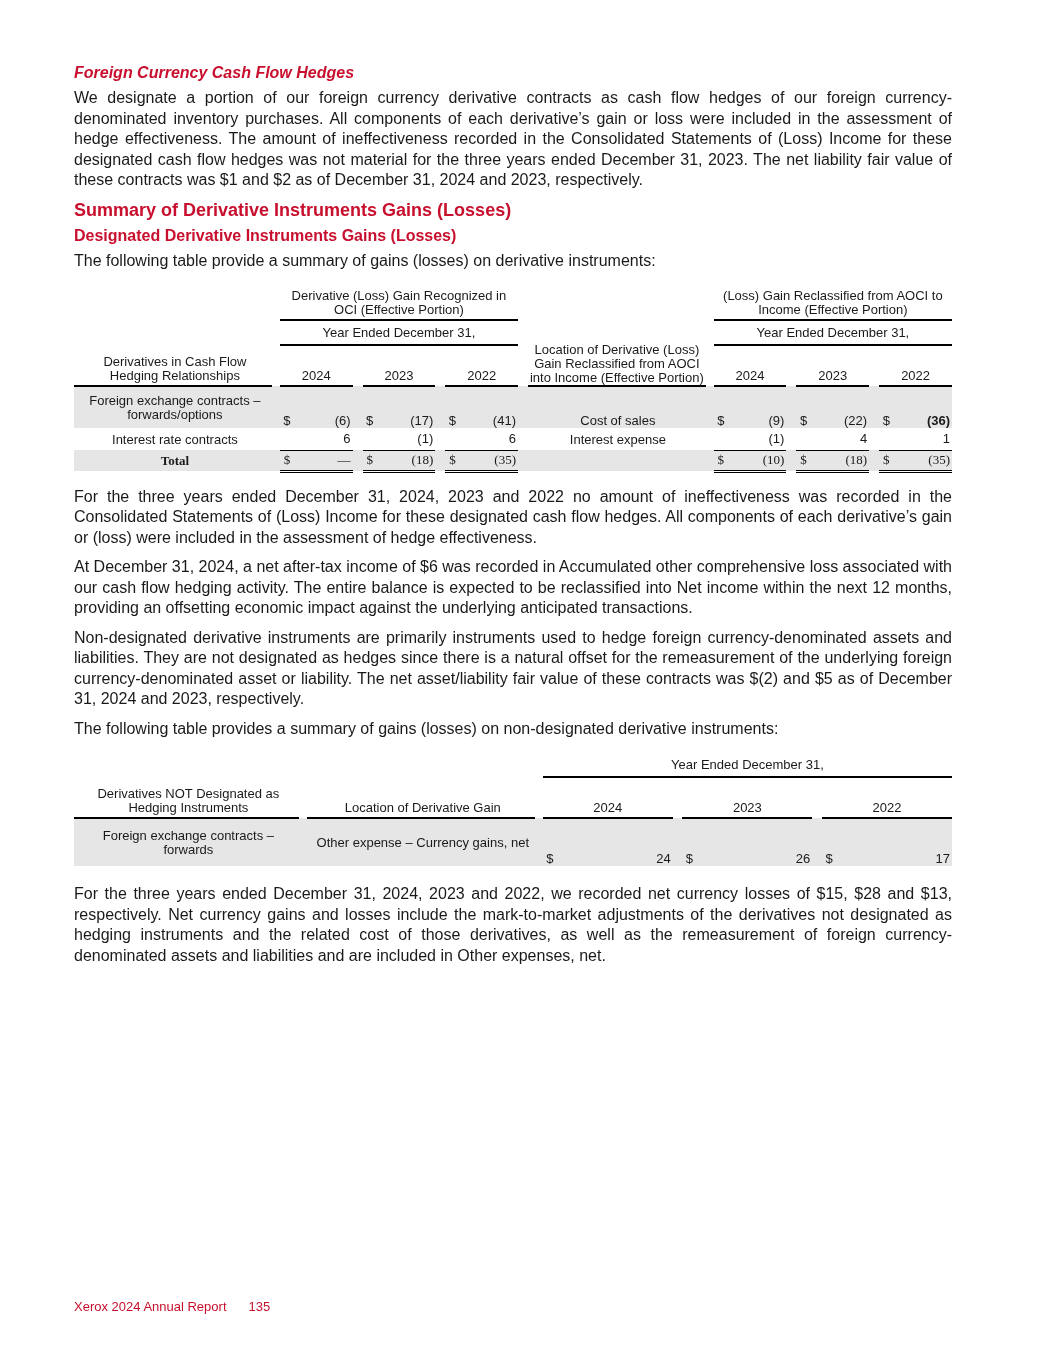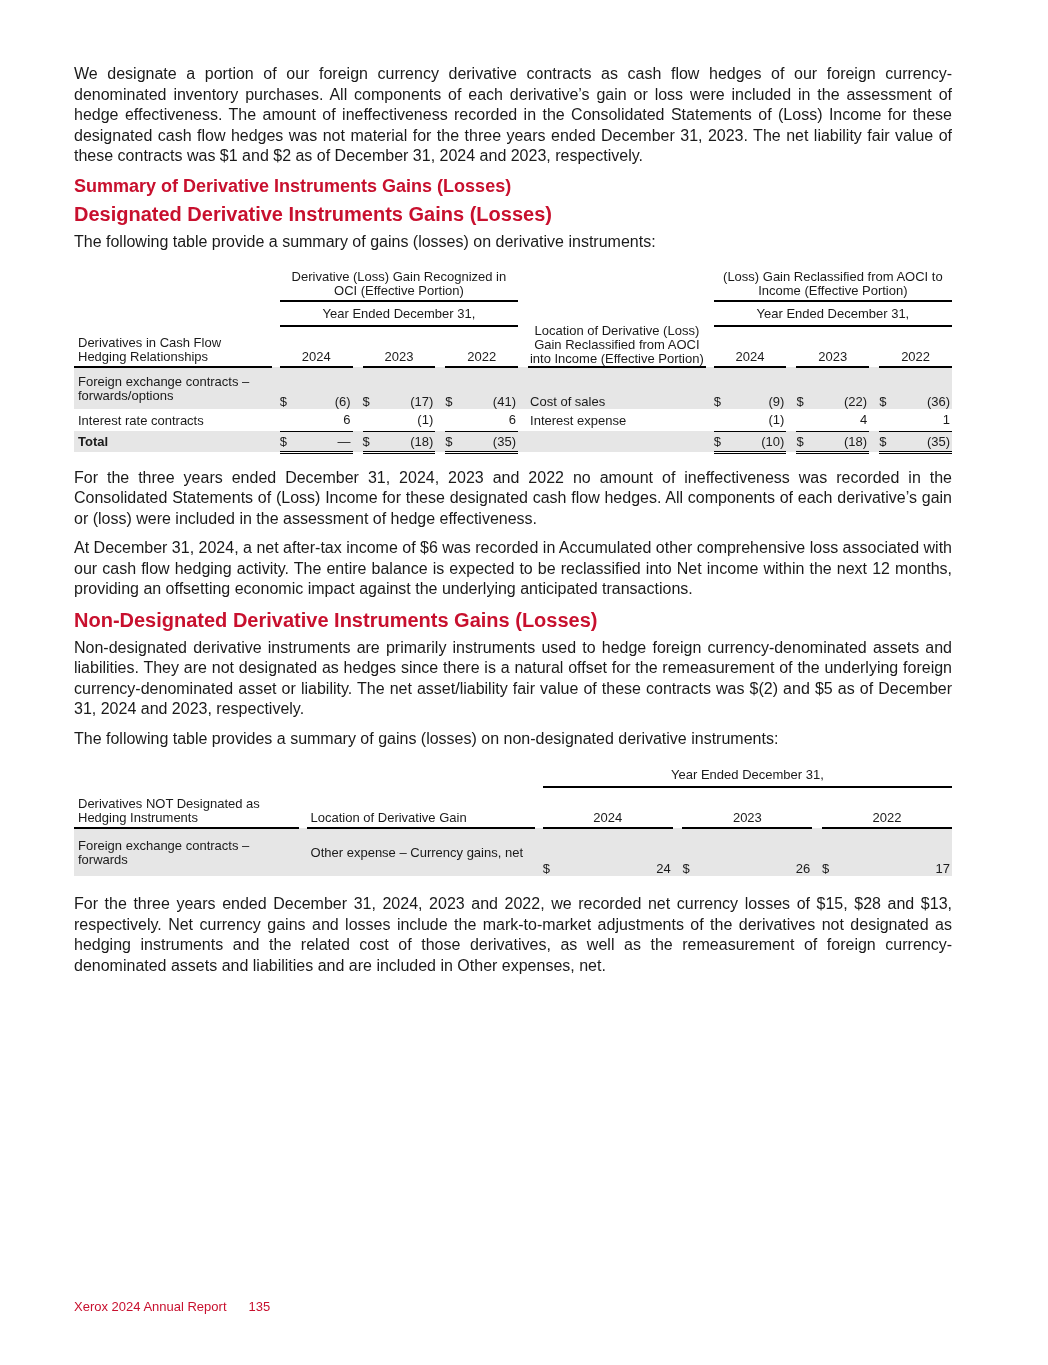--- a/index.html
+++ b/index.html
@@ -1,42 +1,43 @@
 <!DOCTYPE html>
 <html><head>
 <meta charset="utf-8">
 <style>
   html, body { margin: 0; padding: 0; background: #ffffff; }
   body { width: 1048px; height: 1365px; position: relative; font-family: "Liberation Sans", sans-serif; color: #1a1a1a; }
   .page { position: absolute; left: 74px; top: 64px; width: 878px; }
   .h-italic { color: #c8102e; font-weight: bold; font-style: italic; font-size: 16px; margin: 0 0 6px 0; }
   .h-main { color: #c8102e; font-weight: bold; font-size: 18px; margin: 6px 0 6px 0; }
-  .h-sub { color: #c8102e; font-weight: bold; font-size: 20px; margin: 6px 0 6px 0; }
+  .h-sub { color: #c8102e; font-weight: bold; font-size: 16px; margin: 6px 0 6px 0; }
   p { font-size: 16px; line-height: 20.5px; text-align: justify; margin: 0 0 9px 0; }
   table { border-collapse: collapse; font-size: 13px; width: 100%; }
   td, th { padding: 0; font-weight: normal; }
   .t1 { margin-top: 18px; margin-bottom: 14px; }
   .t2 { margin-top: 18px; margin-bottom: 18px; }
   .shade td { background: #e6e6e6; }
   .c { text-align: center; }
   .r { text-align: right; }
-  .l { text-align: left; }
+  .l { text-align: center; }
   .bb { border-bottom: 2px solid #000; }
   .btop { border-top: 1px solid #000; }
   .dbl { border-bottom: 3px double #000; }
   .num { padding-right: 2px; }
   .hdrcell { line-height: 14px; vertical-align: bottom; }
   .footer { position: absolute; left: 74px; top: 1299px; font-size: 13px; color: #c8102e; }
   .footer span.pg { margin-left: 22px; }
 </style>
 </head>
 <body>
 
 <div class="page">
 
+  <div class="h-italic">Foreign Currency Cash Flow Hedges</div>
   <p>We designate a portion of our foreign currency derivative contracts as cash flow hedges of our foreign currency-denominated inventory purchases. All components of each derivative’s gain or loss were included in the assessment of hedge effectiveness. The amount of ineffectiveness recorded in the Consolidated Statements of (Loss) Income for these designated cash flow hedges was not material for the three years ended December 31, 2023. The net liability fair value of these contracts was $1 and $2 as of December 31, 2024 and 2023, respectively.</p>
 
   <div class="h-main">Summary of Derivative Instruments Gains (Losses)</div>
 
   <div class="h-sub">Designated Derivative Instruments Gains (Losses)</div>
   <p>The following table provide a summary of gains (losses) on derivative instruments:</p>
 
   <table class="t1">
     <colgroup>
       <col style="width:196px">
@@ -108,21 +109,21 @@
       <td></td>
       <td class="l" style="vertical-align:bottom; padding-left:2px;">Cost of sales</td>
       <td></td>
       <td class="l" style="vertical-align:bottom;">$</td>
       <td class="r num" style="vertical-align:bottom;">(9)</td>
           <td></td>
       <td class="l" style="vertical-align:bottom;">$</td>
       <td class="r num" style="vertical-align:bottom;">(22)</td>
           <td></td>
       <td class="l" style="vertical-align:bottom;">$</td>
-      <td class="r num" style="vertical-align:bottom;">(36)</td>
+      <td class="r num" style="vertical-align:bottom;font-weight:bold;">(36)</td>
     </tr>
 
     <tr style="height:22px;">
       <td class="l" style="padding-left:4px;">Interest rate contracts</td>
       <td></td>
       <td></td>
           <td class="r num">6</td>
           <td></td>
       <td></td>
           <td class="r num">(1)</td>
@@ -135,21 +136,21 @@
       <td></td>
           <td class="r num">(1)</td>
           <td></td>
       <td></td>
           <td class="r num">4</td>
           <td></td>
       <td></td>
           <td class="r num">1</td>
     </tr>
 
-    <tr class="shade" style="height:21px;">
+    <tr class="shade" style="height:21px;font-family:Liberation Serif, serif;">
       <td class="l" style="padding-left:4px; font-weight:bold;">Total</td>
       <td></td>
       <td class="l btop dbl">$</td>
       <td class="r num btop dbl">—</td>
           <td></td>
       <td class="l btop dbl">$</td>
       <td class="r num btop dbl">(18)</td>
           <td></td>
       <td class="l btop dbl">$</td>
       <td class="r num btop dbl">(35)</td>
@@ -164,21 +165,20 @@
           <td></td>
       <td class="l btop dbl">$</td>
       <td class="r num btop dbl">(35)</td>
     </tr>
   </tbody>
     </table>
 
   <p>For the three years ended December 31, 2024, 2023 and 2022 no amount of ineffectiveness was recorded in the Consolidated Statements of (Loss) Income for these designated cash flow hedges. All components of each derivative’s gain or (loss) were included in the assessment of hedge effectiveness.</p>
   <p>At December 31, 2024, a net after-tax income of $6 was recorded in Accumulated other comprehensive loss associated with our cash flow hedging activity. The entire balance is expected to be reclassified into Net income within the next 12 months, providing an offsetting economic impact against the underlying anticipated transactions.</p>
 
-  <div class="h-sub">Non-Designated Derivative Instruments Gains (Losses)</div>
   <p>Non-designated derivative instruments are primarily instruments used to hedge foreign currency-denominated assets and liabilities. They are not designated as hedges since there is a natural offset for the remeasurement of the underlying foreign currency-denominated asset or liability. The net asset/liability fair value of these contracts was $(2) and $5 as of December 31, 2024 and 2023, respectively.</p>
   <p>The following table provides a summary of gains (losses) on non-designated derivative instruments:</p>
 
   <table class="t2">
     <colgroup>
       <col style="width:228px">
         <col style="width:8px">
       <col style="width:232px">
         <col style="width:8px">
       <col style="width:14px">

